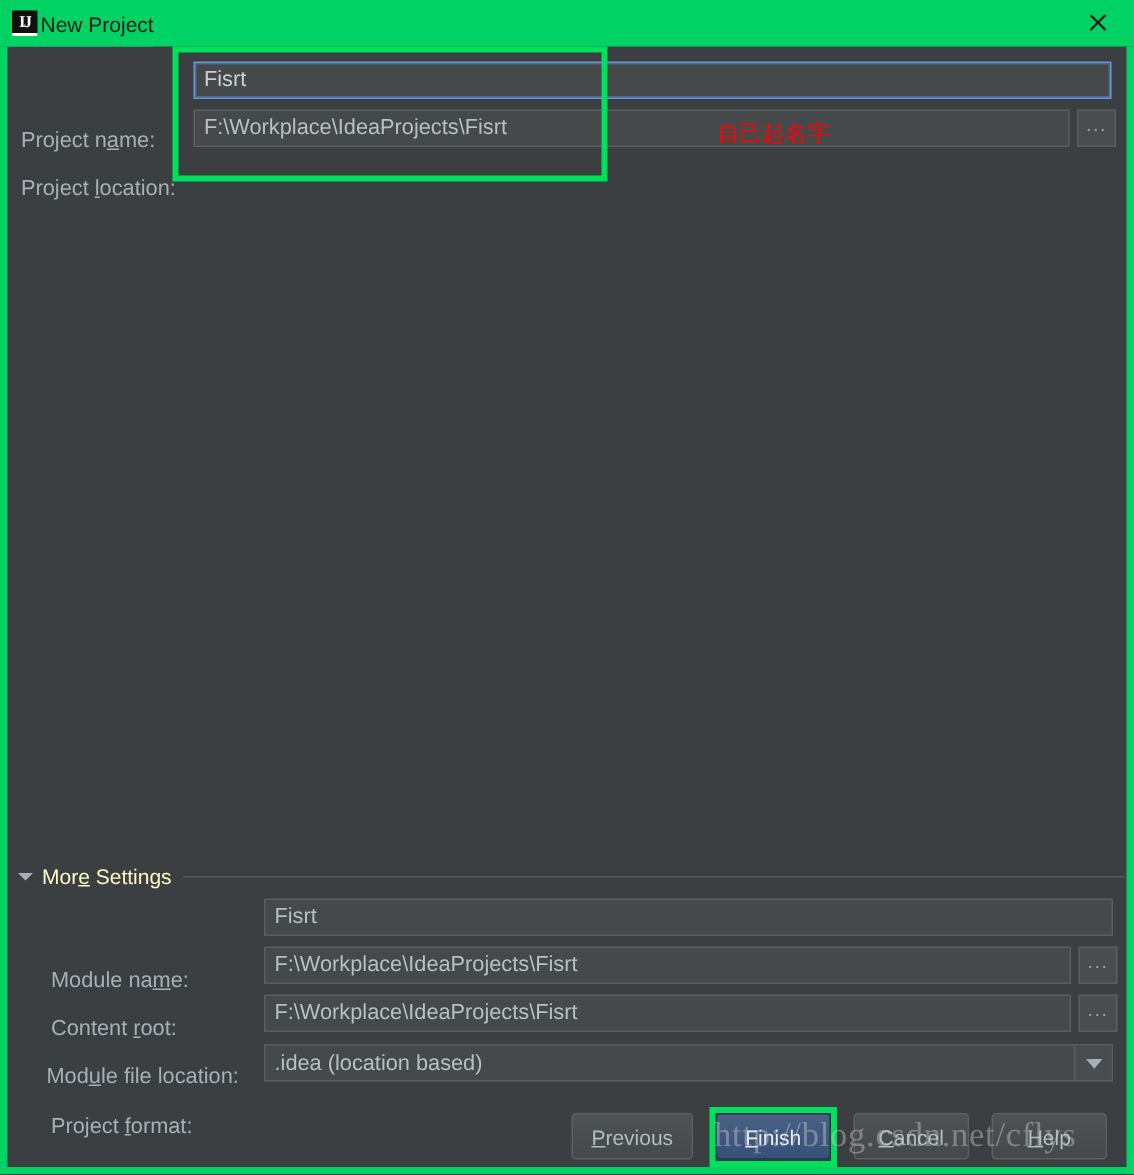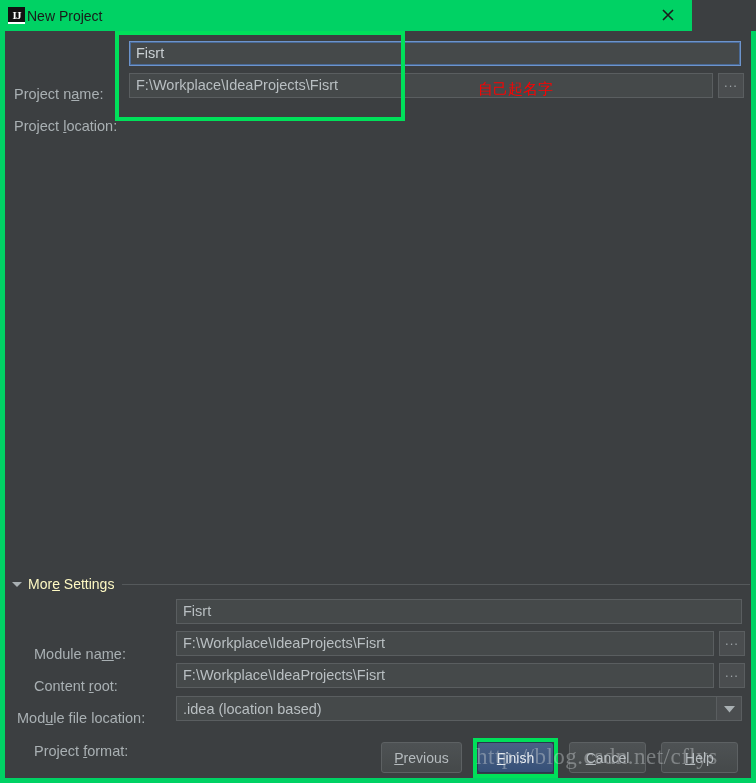--- a/index.html
+++ b/index.html
@@ -15,21 +15,21 @@
     width: 756px;
     height: 783px;
     background: #3c3f41;
     overflow: hidden;
     box-sizing: border-box;
   }
   
   #titlebar {
     position: absolute;
     left: 0; top: 0;
-    width: 692px;
+    width: 756px;
     height: 31px;
     background: #00d264;
     display: flex;
     align-items: center;
   }
   #title-left {
     display: flex;
     align-items: center;
     background: #00d264;
     padding-left: 8px;
@@ -270,21 +270,21 @@
   <div class="field" style="position:absolute; left:176px; top:599px; width:566px;">Fisrt</div>
 
   <div class="row" style="left:34px; top:633px;">
     <span class="lbl"><span>Content </span><u>r</u><span>oot:</span></span>
   </div>
   <div class="field" style="position:absolute; left:176px; top:631px; width:538px;">F:\Workplace\IdeaProjects\Fisrt</div>
   <div class="browse" style="position:absolute; left:719px; top:631px;">
     <span>...</span>
   </div>
 
-  <div class="row" style="left:17px; top:665px;">
+  <div class="row" style="left:31px; top:665px;">
     <span class="lbl"><span>Mod</span><u>u</u><span>le file location:</span></span>
   </div>
   <div class="field" style="position:absolute; left:176px; top:663px; width:538px;">F:\Workplace\IdeaProjects\Fisrt</div>
   <div class="browse" style="position:absolute; left:719px; top:663px;">
     <span>...</span>
   </div>
 
   <div class="row" style="left:34px; top:698px;">
     <span class="lbl"><span>Project </span><u>f</u><span>ormat:</span></span>
   </div>

